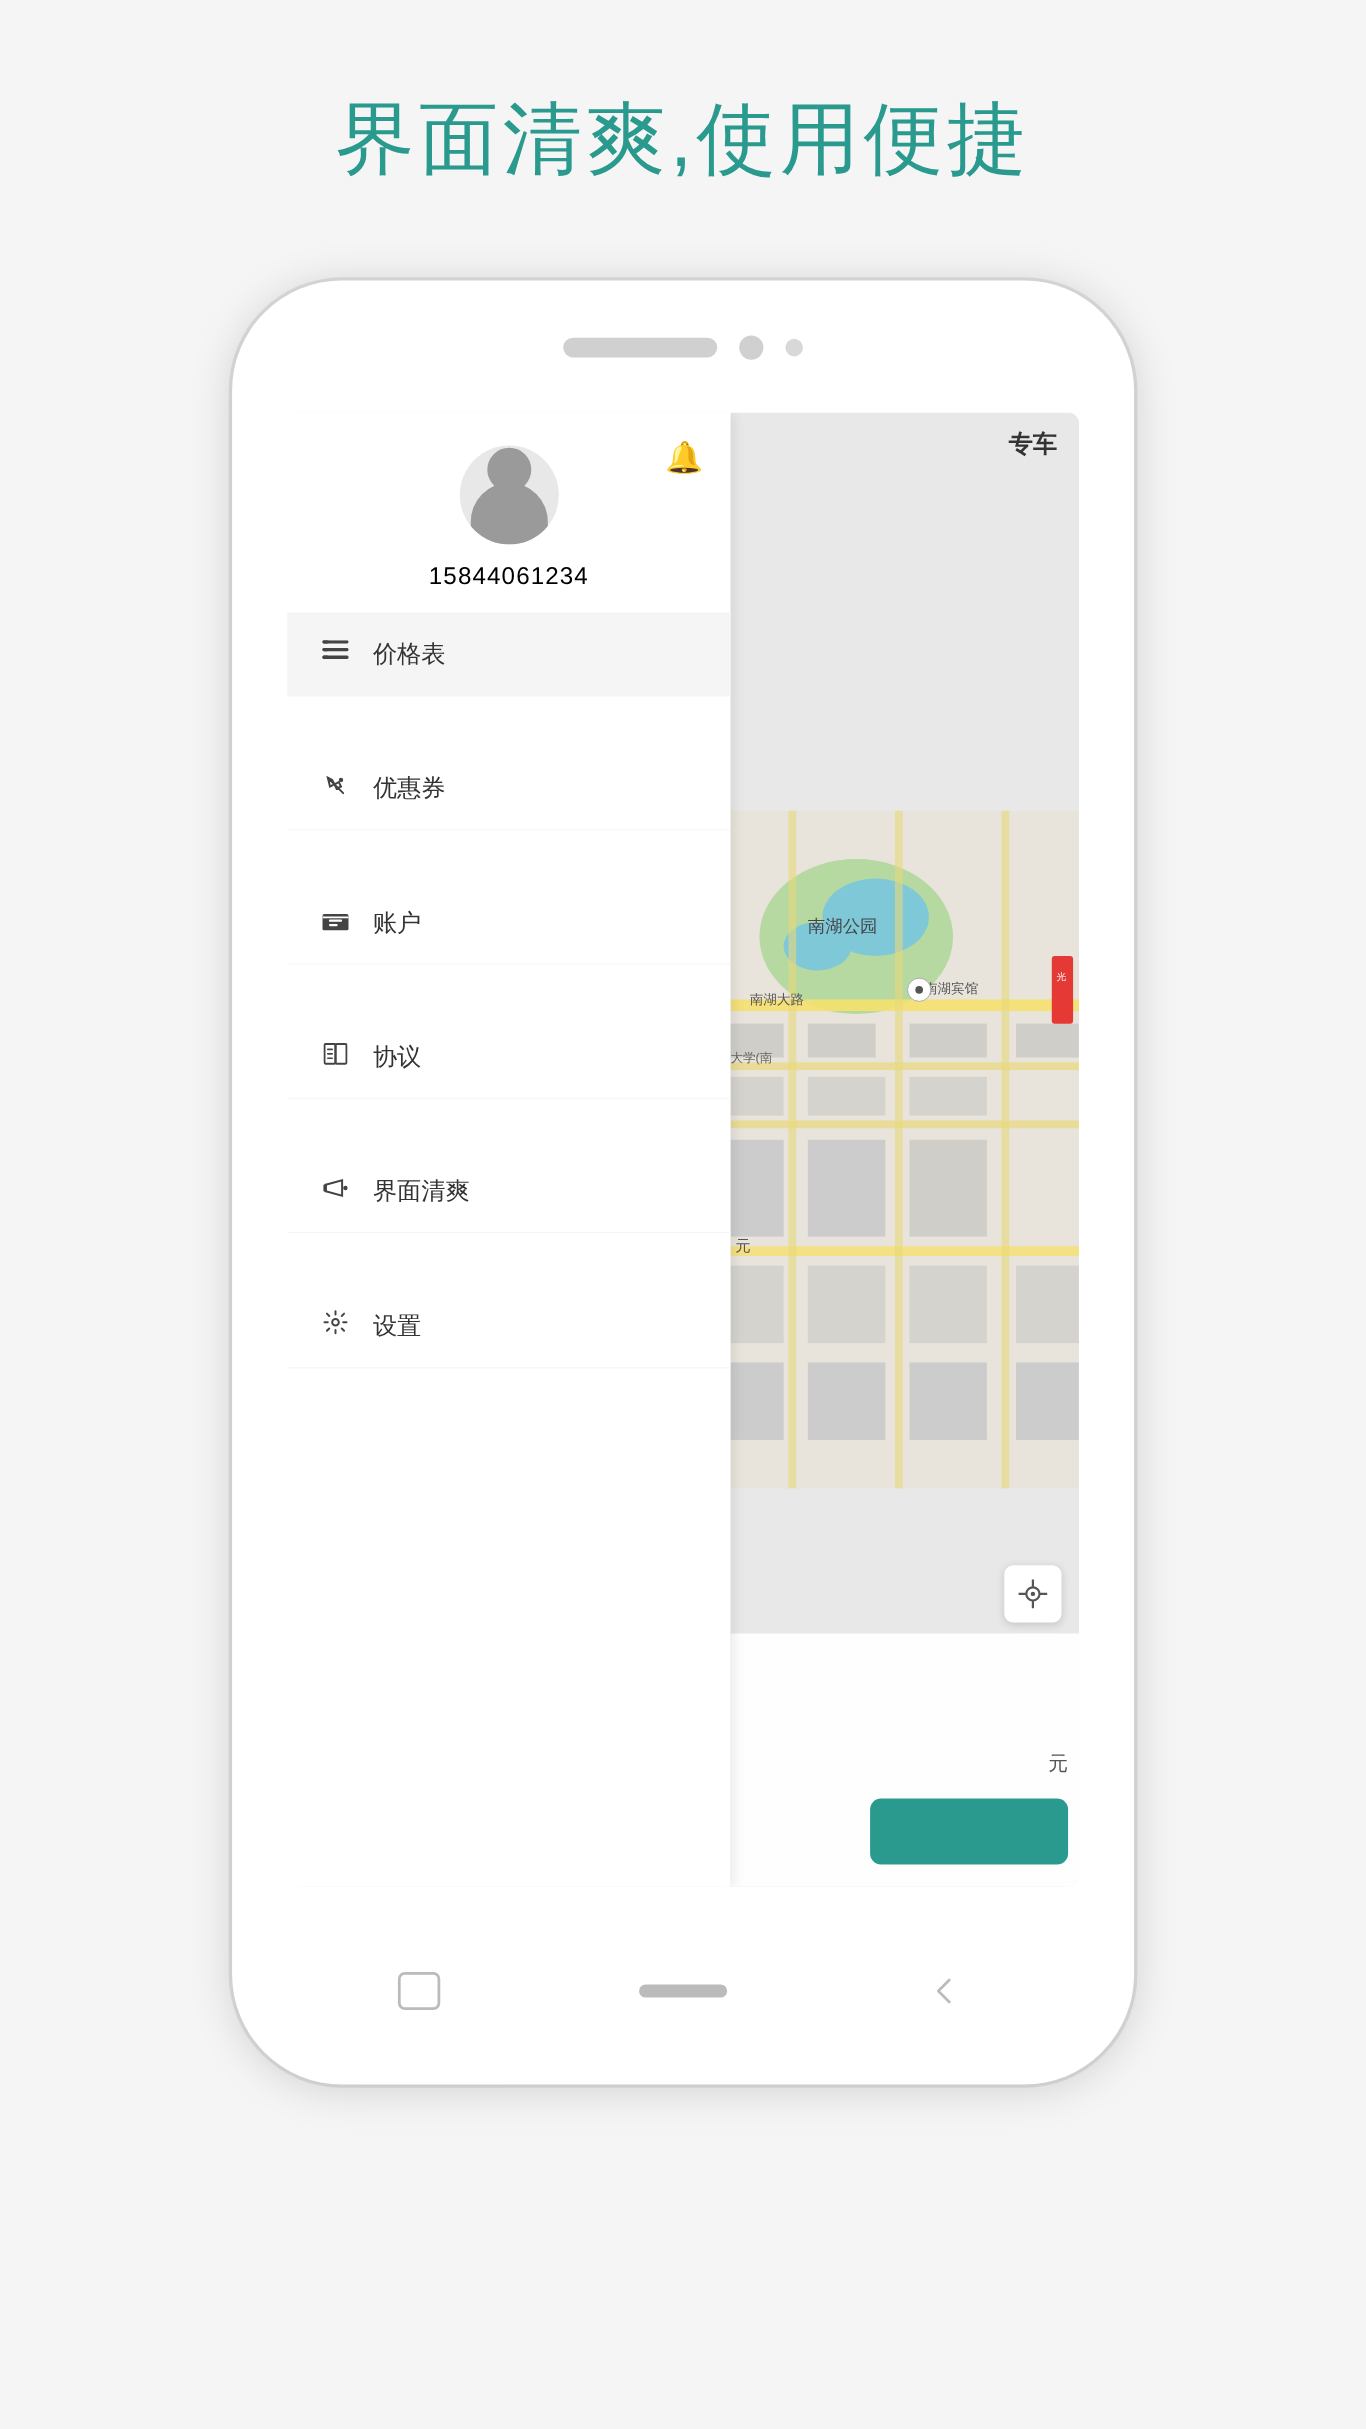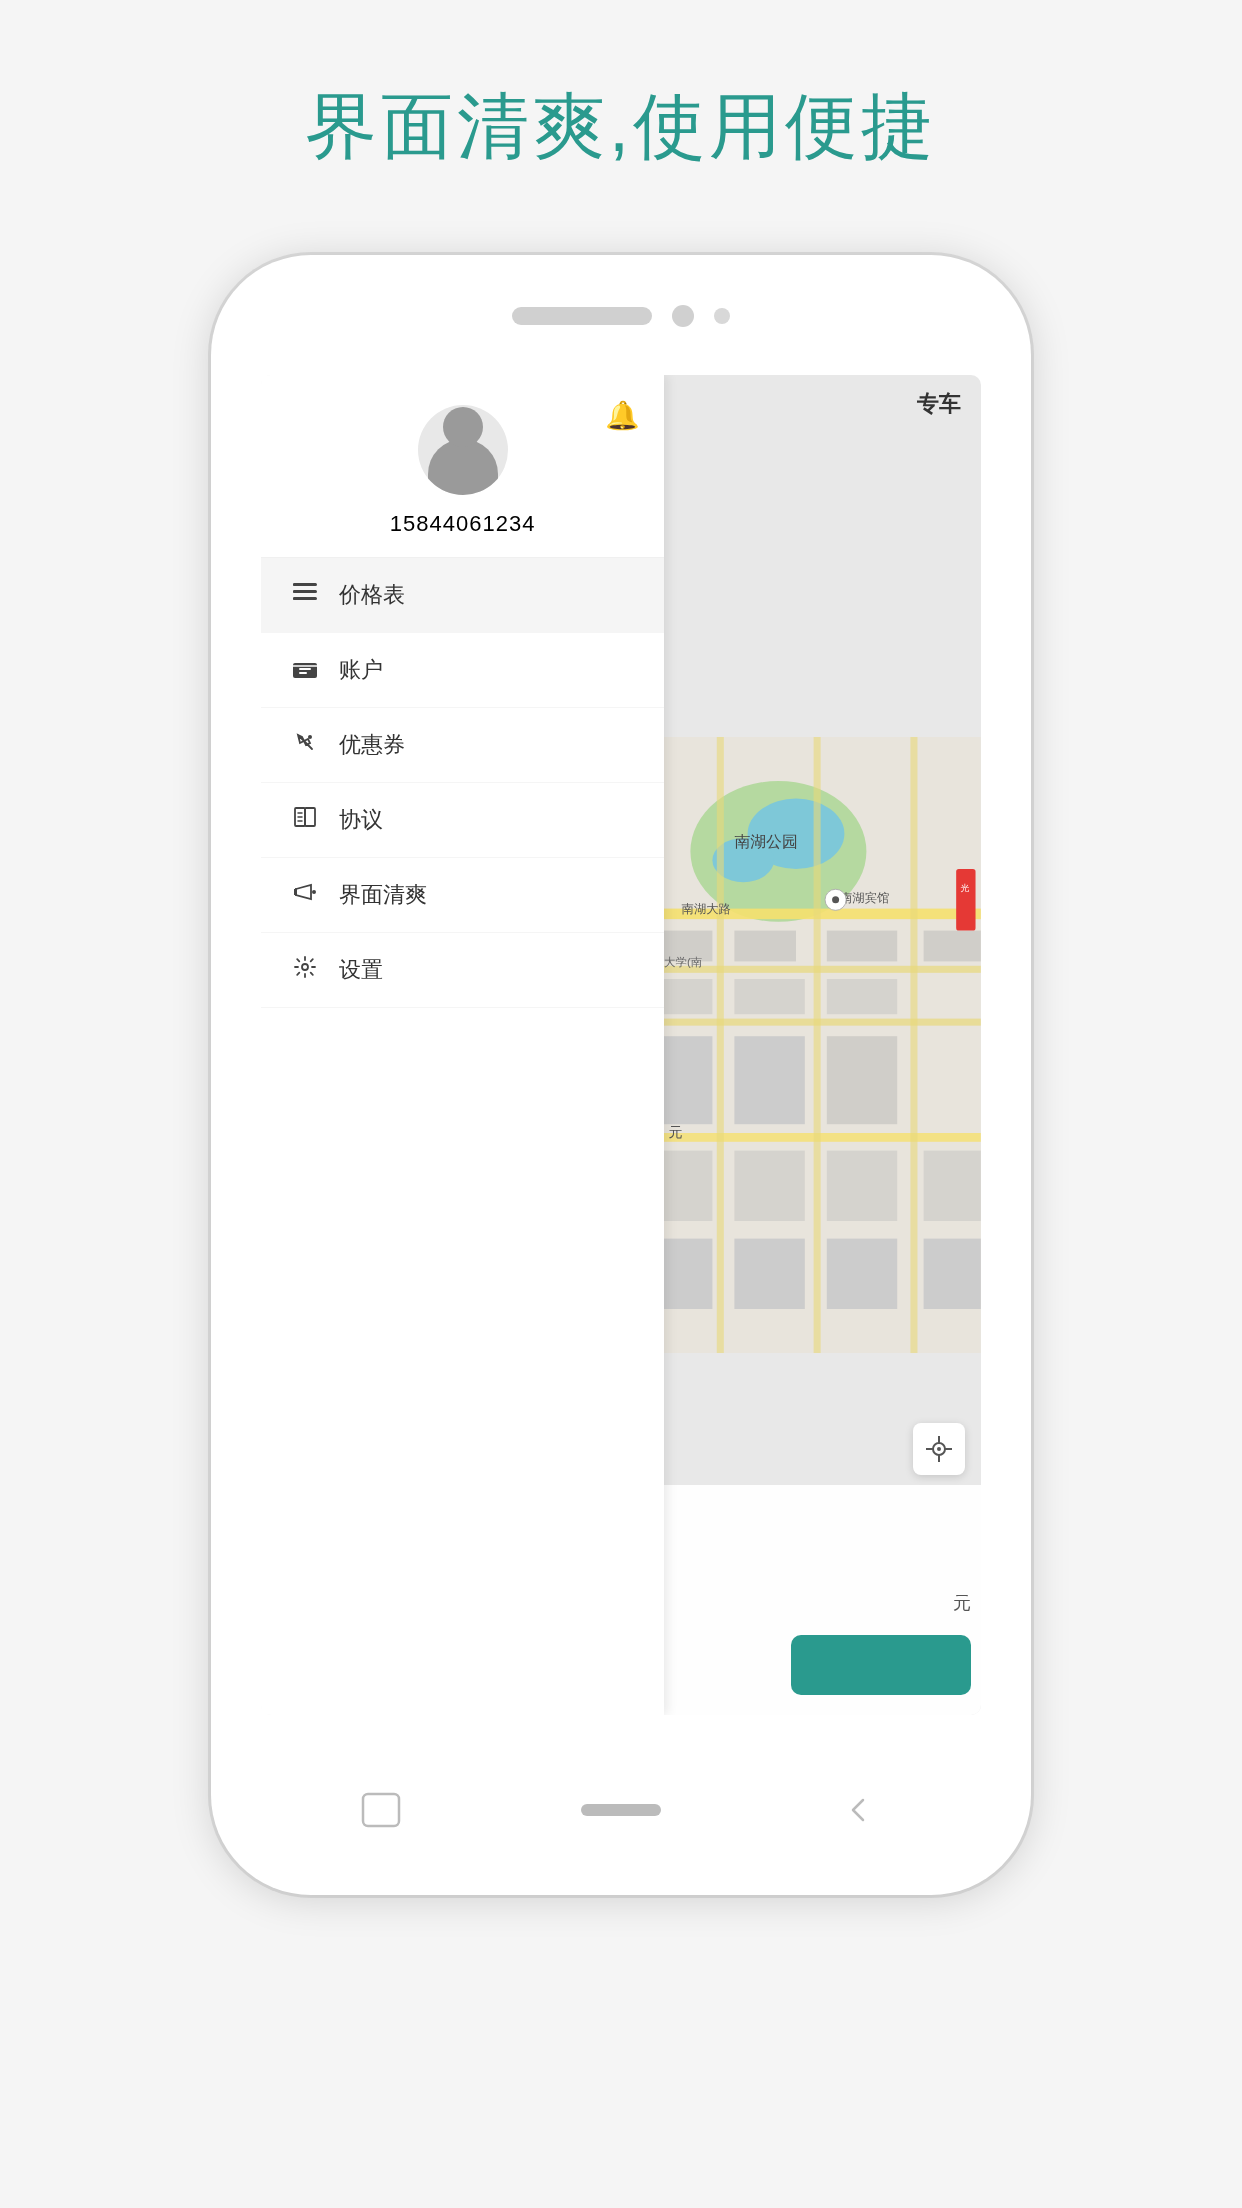--- a/index.html
+++ b/index.html
@@ -146,20 +146,21 @@
     .user-phone {
       font-size: 22px;
       color: #000000;
       letter-spacing: 1px;
     }
 
     .menu-list {
       flex: 1;
       display: flex;
       flex-direction: column;
+      gap: 47px;
     }
 
     .menu-item {
       display: flex;
       align-items: center;
       padding: 22px 28px;
       border-bottom: 1px solid #f5f5f5;
       cursor: pointer;
       gap: 18px;
     }
@@ -312,38 +313,38 @@
               <rect y="0" width="6" height="3" rx="1.5" fill="#444"></rect>
               <rect y="7" width="6" height="3" rx="1.5" fill="#444"></rect>
               <rect y="14" width="6" height="3" rx="1.5" fill="#444"></rect>
             </svg>
           </span>
           <span class="menu-label">价格表</span>
         </div>
 
         <div class="menu-item">
           <span class="menu-icon">
+            <svg width="22" height="22" viewBox="0 0 22 22" fill="none">
+              <path d="M4 4l14 14M4 4l4 2 2 4 4-2 2 4-4 2-2-4-4 2z" stroke="#444" stroke-width="1.8" stroke-linecap="round"></path>
+              <circle cx="16" cy="6" r="2" fill="#444"></circle>
+            </svg>
+          </span>
+          <span class="menu-label">优惠券</span>
+        </div>
+
+        <div class="menu-item">
+          <span class="menu-icon">
             <svg width="24" height="18" viewBox="0 0 24 18" fill="none">
               <rect x="0" y="3" width="24" height="15" rx="2" fill="#444"></rect>
               <rect x="6" y="8" width="12" height="2" rx="1" fill="#fff"></rect>
               <rect x="6" y="12" width="8" height="2" rx="1" fill="#fff"></rect>
               <path d="M0 6h24" stroke="#fff" stroke-width="1.5"></path>
             </svg>
           </span>
           <span class="menu-label">账户</span>
-        </div>
-
-        <div class="menu-item">
-          <span class="menu-icon">
-            <svg width="22" height="22" viewBox="0 0 22 22" fill="none">
-              <path d="M4 4l14 14M4 4l4 2 2 4 4-2 2 4-4 2-2-4-4 2z" stroke="#444" stroke-width="1.8" stroke-linecap="round"></path>
-              <circle cx="16" cy="6" r="2" fill="#444"></circle>
-            </svg>
-          </span>
-          <span class="menu-label">优惠券</span>
         </div>
 
 
         <div class="menu-item">
           <span class="menu-icon">
             <svg width="22" height="22" viewBox="0 0 22 22" fill="none">
               <rect x="1" y="2" width="10" height="18" rx="1" fill="none" stroke="#444" stroke-width="1.8"></rect>
               <rect x="11" y="2" width="10" height="18" rx="1" fill="none" stroke="#444" stroke-width="1.8"></rect>
               <path d="M4 7h4M4 11h4M4 15h4" stroke="#444" stroke-width="1.5" stroke-linecap="round"></path>
             </svg>

